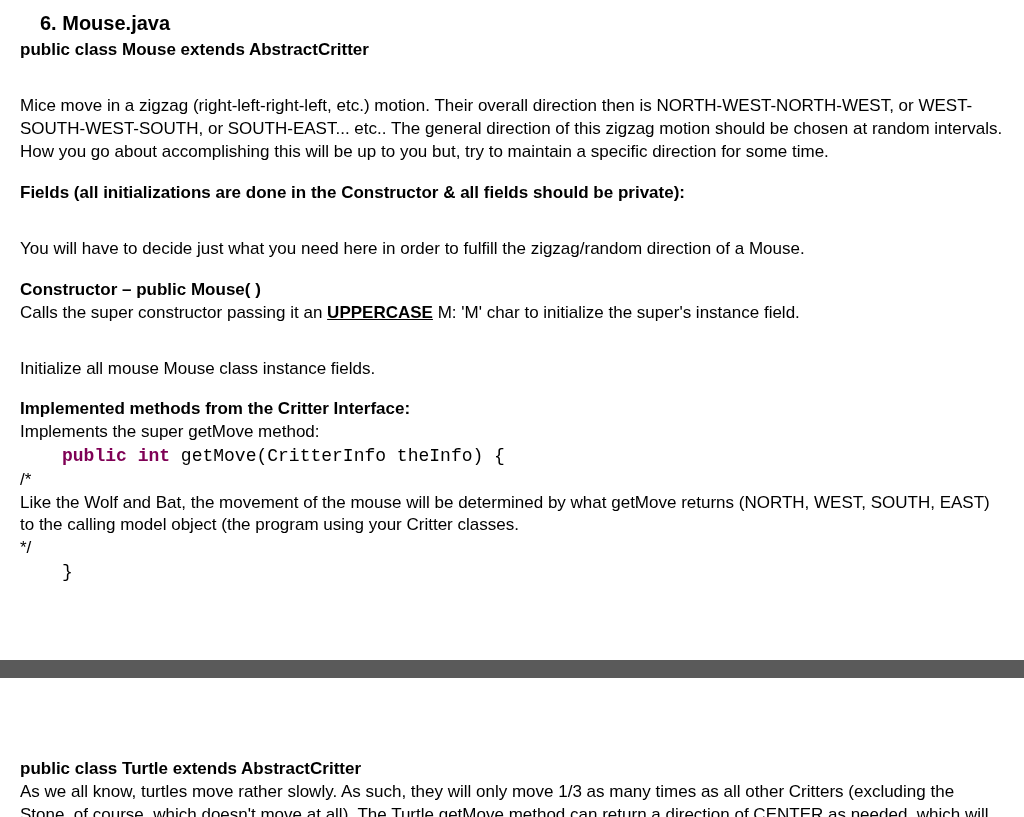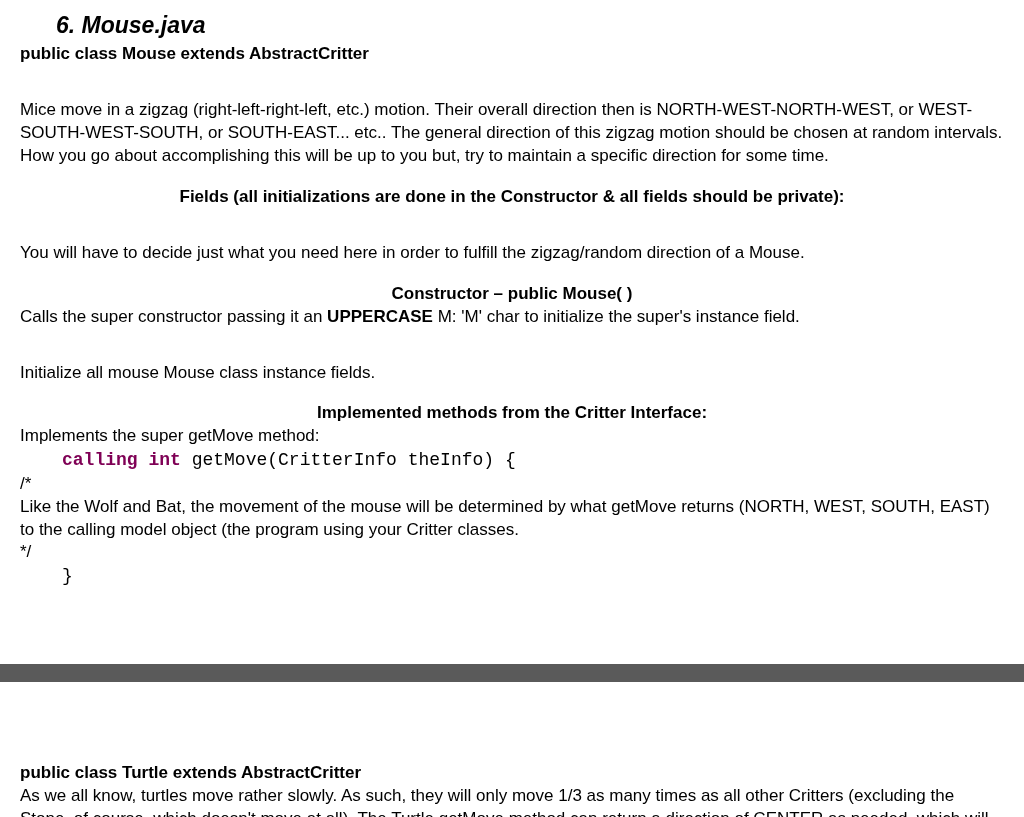--- a/index.html
+++ b/index.html
@@ -12,41 +12,40 @@
       font-size: 17px;
       line-height: 1.35;
       color: #000;
       background: #fff;
       width: 1024px;
     }
     .section {
       padding: 10px 20px 20px 20px;
     }
     .heading {
-      font-size: 23px;
+      font-size: 20px;
       font-weight: bold;
-      margin-left: 36px;
+      margin-left: 20px;
       margin-bottom: 2px;
-      font-style: italic;
     }
     .class-decl {
       font-weight: bold;
     }
     .para {
       margin-bottom: 18px;
       margin-top: 33px;
     }
     .subheading {
       font-weight: bold;
-      text-align: center;
     }
     .inline-bold {
       font-weight: bold;
     }
     .underline {
+      text-decoration: underline;
     }
     .code-line {
       font-family: 'Courier New', Courier, monospace;
       font-size: 18px;
       white-space: pre;
       margin-left: 42px;
     }
     .code-keyword {
       color: #7f0055;
       font-weight: bold;
@@ -90,21 +89,21 @@
     <div class="subheading">Constructor –   public Mouse( )</div>
     <div>
       <span>Calls the super constructor passing it an </span><span class="inline-bold underline">UPPERCASE</span><span> M:  'M' char to initialize the super's instance field.</span>
     </div>
     <div class="para">Initialize all mouse Mouse class instance fields.</div>
   </div>
 
   <div class="block">
     <div class="subheading">Implemented methods from the Critter Interface:</div>
     <div>Implements the super getMove method:</div>
-    <div class="code-line"><span class="code-keyword">calling</span><span> </span><span class="code-keyword">int</span><span class="code-plain"> getMove(CritterInfo theInfo) {</span></div>
+    <div class="code-line"><span class="code-keyword">public</span><span> </span><span class="code-keyword">int</span><span class="code-plain"> getMove(CritterInfo theInfo) {</span></div>
     <div class="comment-open">/*</div>
     <div>Like the Wolf and Bat, the movement of the mouse will be determined by what getMove returns (NORTH, WEST, SOUTH, EAST) to the calling model object (the program using your Critter classes.</div>
     <div>*/</div>
     <div class="brace">}</div>
   </div>
 </div>
 
 <div class="divider"></div>
 
 <div class="section">

